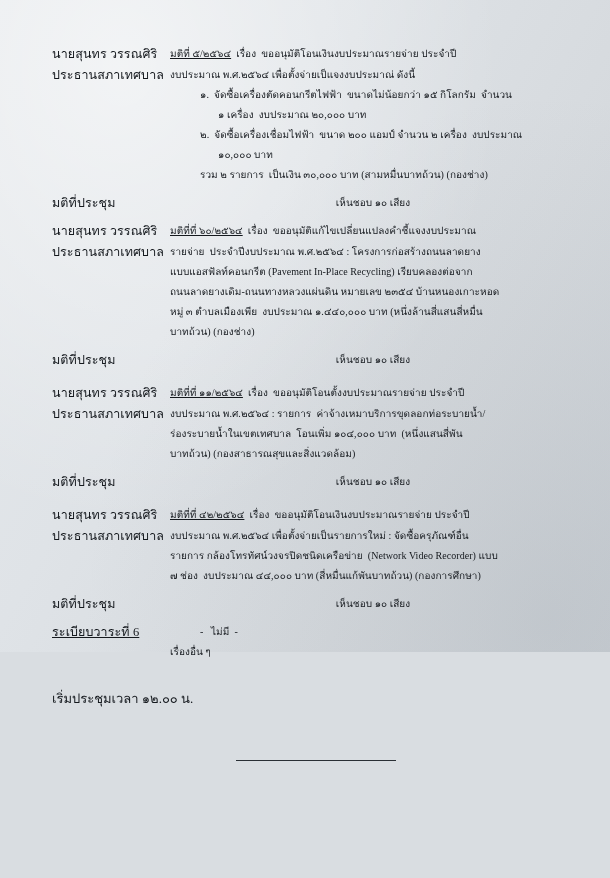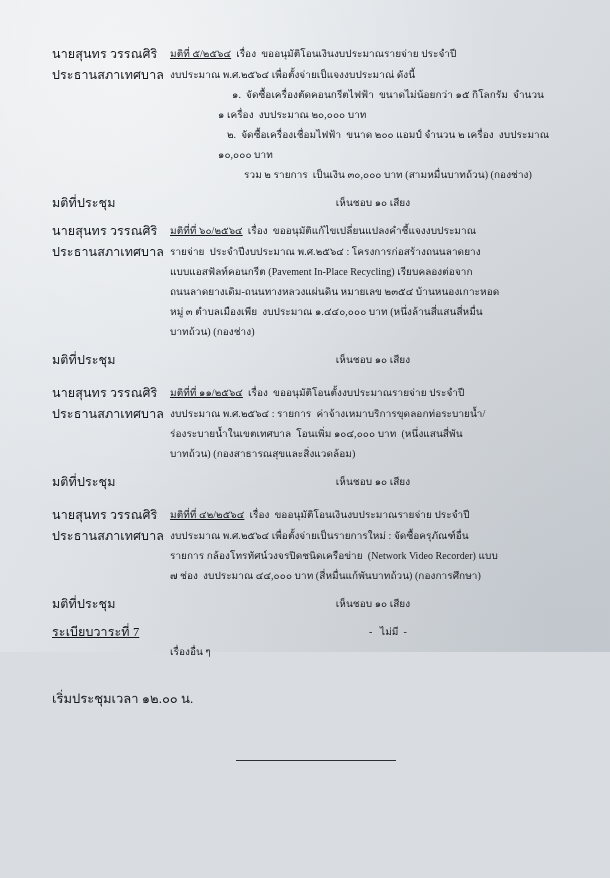--- a/index.html
+++ b/index.html
@@ -56,21 +56,21 @@
     font-size: 10px;
     line-height: 20px;
     color: #14181d;
     letter-spacing: 0.05px;
   }
   .body .ln {
     display: block;
     white-space: pre-wrap;
   }
   .uu { text-decoration: underline; }
-  .indent1 { padding-left: 30px; display: block; text-align: center; }
+  .indent1 { padding-left: 30px; display: block; }
   .indent2 { padding-left: 48px; display: block; }
   .gap-sm { height: 7px; }
   .gap-md { height: 12px; }
   .vote .body { padding-left: 0; text-align: center; }
   .footer-line {
     margin-top: 26px;
     font-size: 13px;
     color: #14181d;
     padding-left: 0;
   }
@@ -194,21 +194,21 @@
     <div class="row vote">
       <div class="label">มติที่ประชุม</div>
       <div class="body">
         <span class="ln">เห็นชอบ ๑๐ เสียง</span>
       </div>
     </div>
 
     <div class="gap-sm"></div>
 
     <div class="row agenda-row">
-      <div class="label u">ระเบียบวาระที่ 7</div>
+      <div class="label u">ระเบียบวาระที่ 6</div>
       <div class="body">
         <span class="ln indent1">-   ไม่มี  -</span>
         <span class="ln">เรื่องอื่น ๆ</span>
       </div>
     </div>
 
     <div class="footer-line">เริ่มประชุมเวลา ๑๒.๐๐ น.</div>
 
   </div>
 

